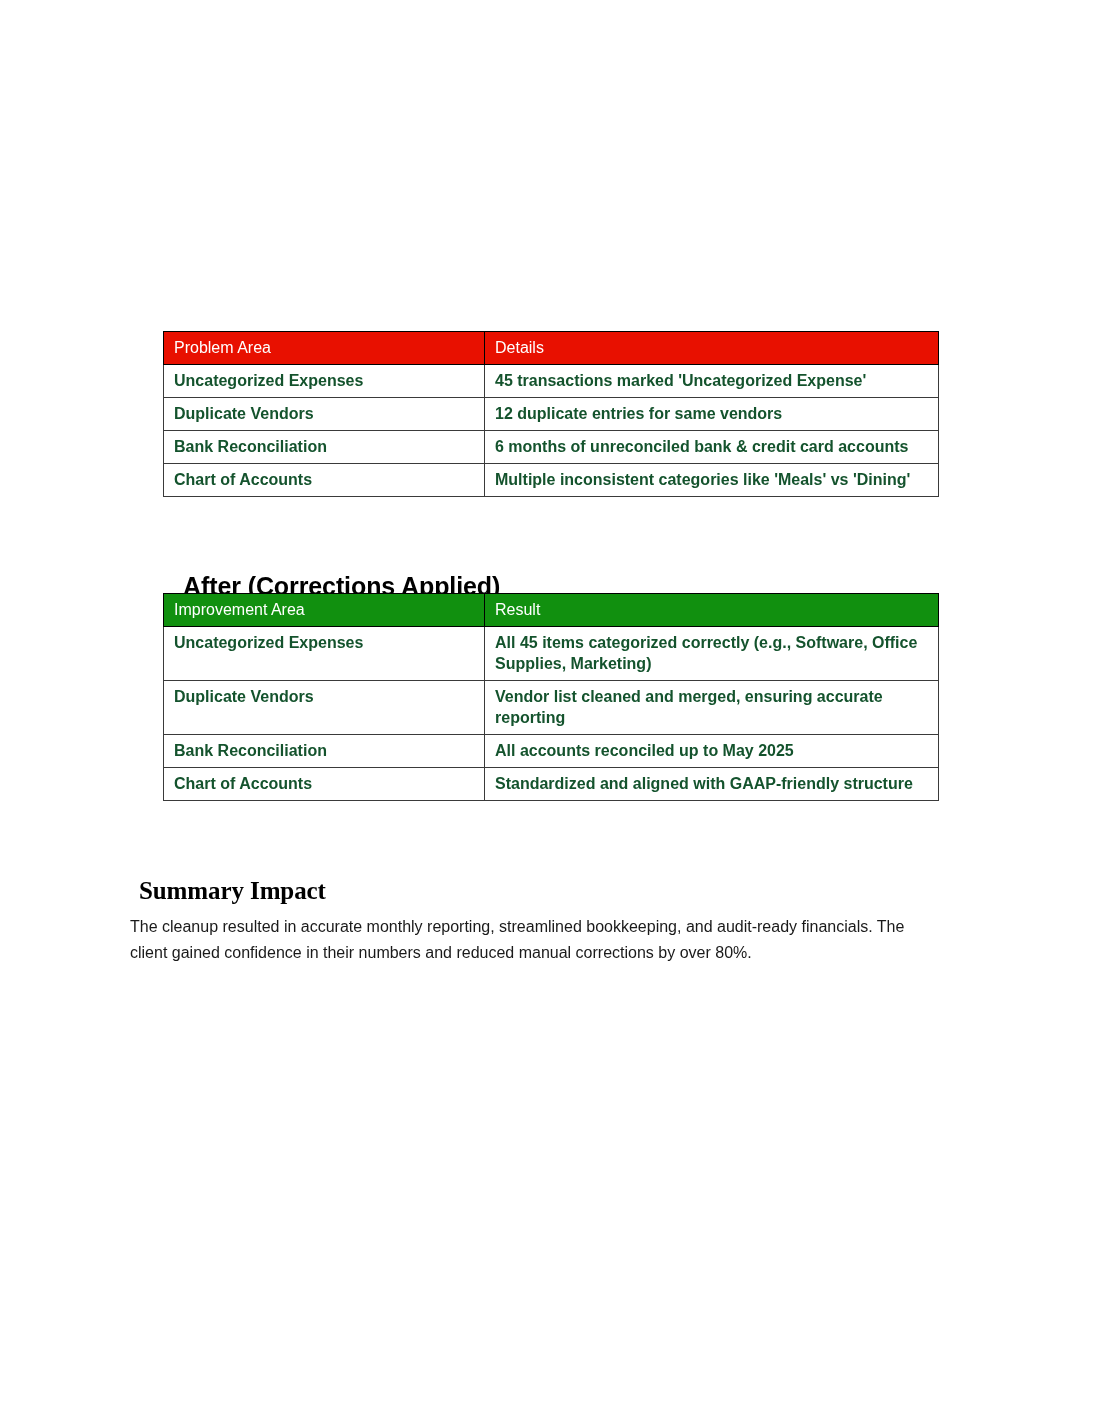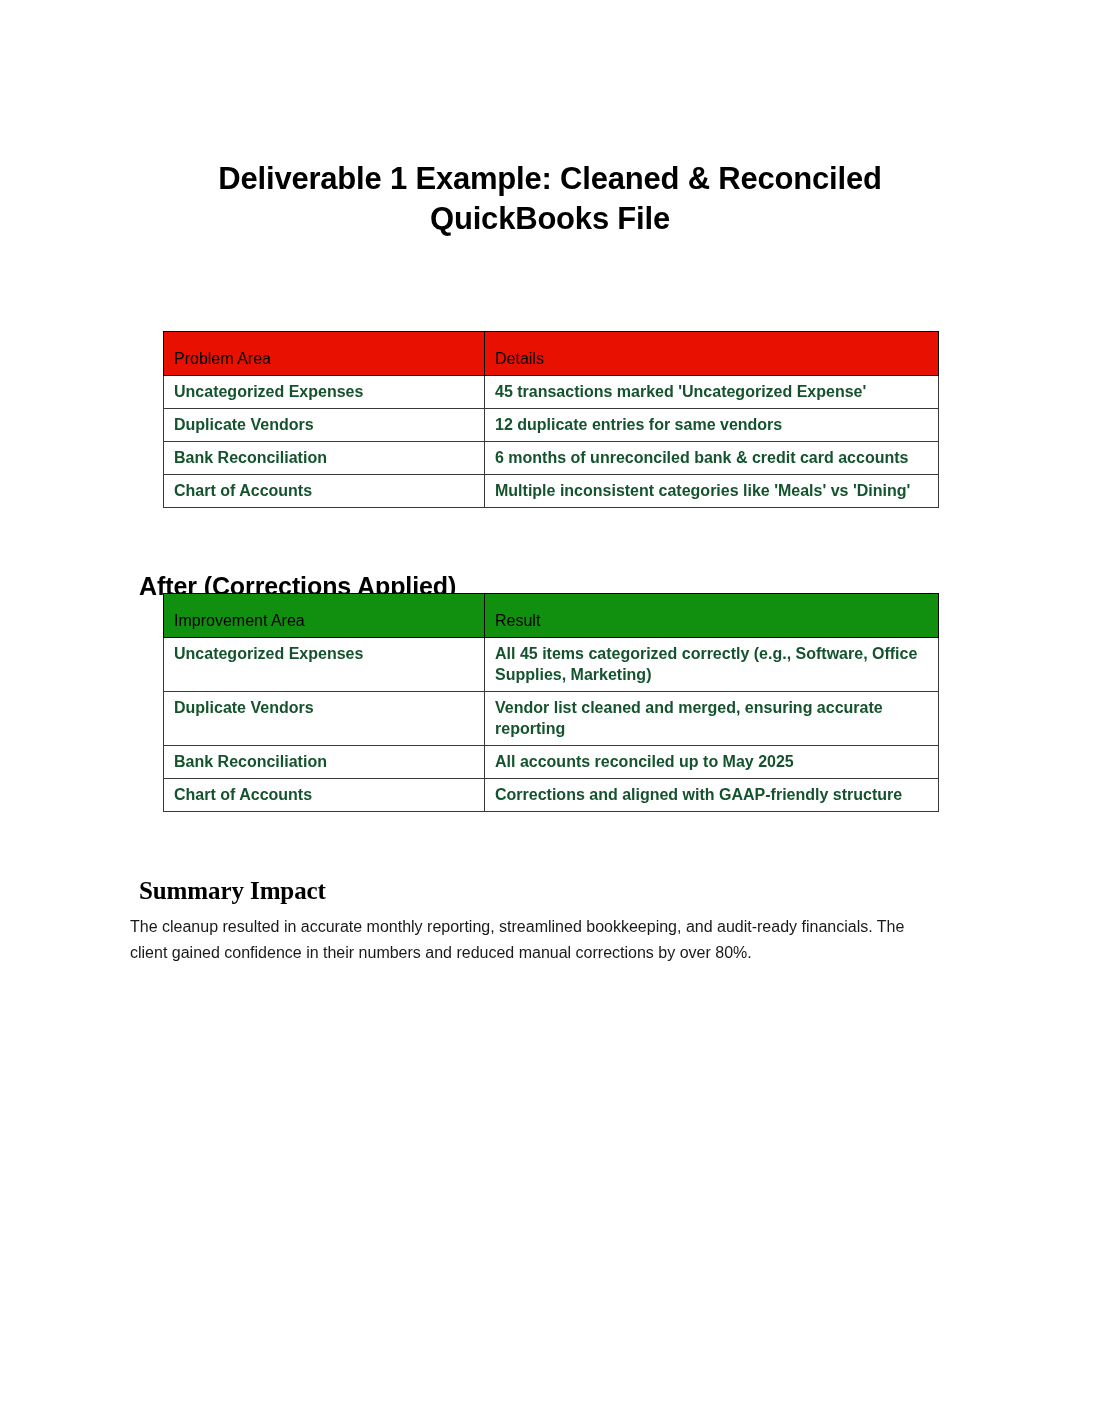--- a/index.html
+++ b/index.html
@@ -36,21 +36,21 @@
   .section-heading {
     position: absolute;
     left: 139px;
     font-size: 25px;
     font-weight: bold;
     line-height: 30px;
     letter-spacing: -0.1px;
     color: #000000;
   }
   #heading-before { top: 288px; }
-  #heading-after  { top: 550px; }
+  #heading-after  { top: 550px; margin-left: 44px; }
   #heading-summary{ top: 855px; font-family: Liberation Serif, serif; }
 
   table.data-table {
     position: absolute;
     left: 163px;
     width: 775px;
     border-collapse: collapse;
     table-layout: fixed;
     background: #ffffff;
   }
@@ -65,24 +65,24 @@
     border: 1px solid #3a3a3a;
     padding: 5px 10px 6px 10px;
     font-size: 16px;
     line-height: 21px;
     text-align: left;
     vertical-align: top;
     color: #14532d;
     font-weight: bold;
   }
   table.data-table th {
-    color: #000000;
+    color: #ffffff;
     font-weight: normal;
     border-color: #000000;
-    padding-top: 16px;
+    padding-top: 5px;
     padding-bottom: 6px;
   }
   #table-before th { background: #e81000; }
   #table-after  th { background: #11900f; }
 
   table.data-table td {
     height: 21px;
   }
 
   .summary-text {
@@ -93,21 +93,20 @@
     font-size: 16px;
     line-height: 26px;
     color: #1a1a1a;
   }
 </style>
 </head>
 <body>
 
 <div class="page">
 
-  <h1 class="doc-title">Deliverable 1 Example: Cleaned &amp; Reconciled QuickBooks File</h1>
 
 
   <table class="data-table" id="table-before">
     <colgroup>
       <col class="col-area">
         <col class="col-detail">
     </colgroup>
     <thead>
       <tr>
         <th>Problem Area</th>
@@ -155,21 +154,21 @@
       <tr>
         <td>Duplicate Vendors</td>
         <td>Vendor list cleaned and merged, ensuring accurate reporting</td>
       </tr>
       <tr>
         <td>Bank Reconciliation</td>
         <td>All accounts reconciled up to May 2025</td>
       </tr>
       <tr>
         <td>Chart of Accounts</td>
-        <td>Corrections and aligned with GAAP-friendly structure</td>
+        <td>Standardized and aligned with GAAP-friendly structure</td>
       </tr>
     </tbody>
   </table>
 
   <h2 class="section-heading" id="heading-summary">Summary Impact</h2>
 
   <p class="summary-text">The cleanup resulted in accurate monthly reporting, streamlined bookkeeping, and audit-ready financials. The client gained confidence in their numbers and reduced manual corrections by over 80%.</p>
 
 </div>
 

